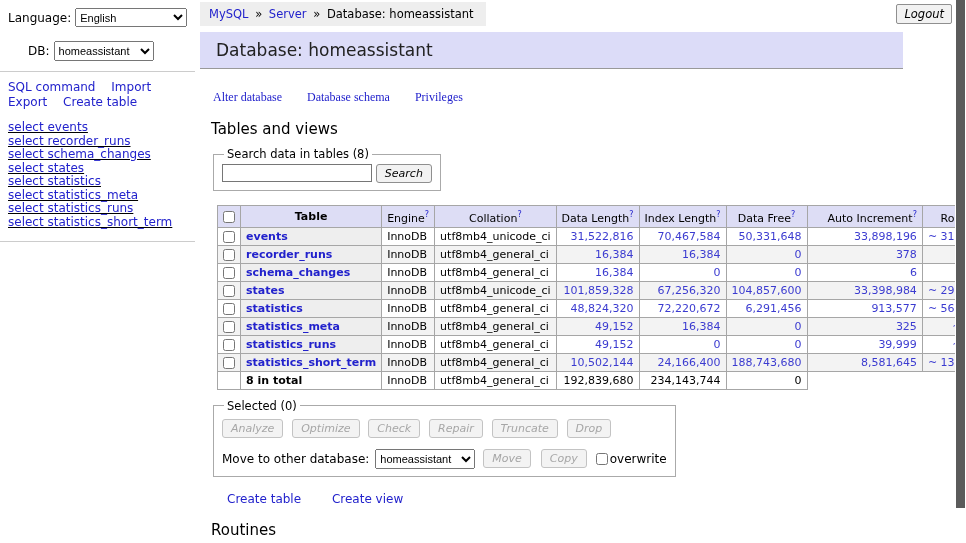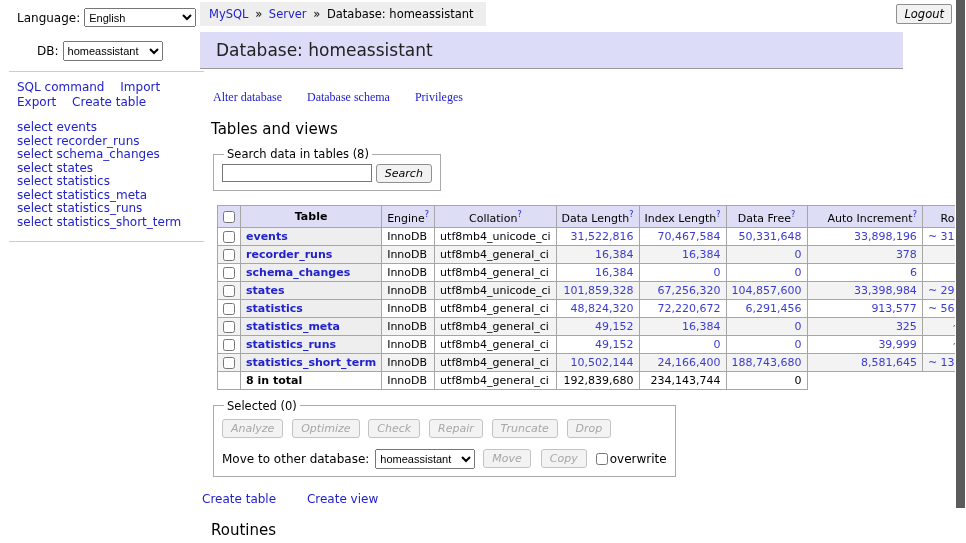--- a/index.html
+++ b/index.html
@@ -9,37 +9,37 @@
     font-size: 12px;
     color: #000;
     background: #fff;
     position: relative;
     overflow: hidden;
   }
   a { color: #2222cc; text-decoration: none; cursor: pointer; }
 
   
   #sidebar {
-    position: absolute; left: 9px; top: 0; width: 195px; height: 543px;
+    position: absolute; left: 0; top: 0; width: 195px; height: 543px;
     background: #fff; padding-top: 5px;
   }
   .lang-row { padding: 3px 0 0 8px; font-size: 12px; }
   .lang-row select { width: 112px; font-size: 11px; height: 19px; margin-left: 4px; }
   .logo-band {
     background: #e7e7e7; margin-top: 9px; height: 35px;
     display: flex; align-items: center; padding-left: 14px;
   }
   .logo-band .logo { font-style: italic; font-size: 20px; color: #7a7a7a; }
   .logo-band .version { font-size: 11px; color: #7a7a7a; margin-left: 5px; padding-top: 4px; }
   .db-row { padding: 14px 0 0 28px; font-size: 12px; }
   .db-row select { width: 100px; font-size: 11px; height: 20px; margin-left: 4px; }
   .side-sep { border: 0; border-top: 1px solid #ccc; margin: 10px 0 0 0; }
   .side-actions { padding: 8px 0 0 8px; width: 186px; line-height: 15px; }
   .side-actions a { margin-right: 12px; white-space: nowrap; }
-  .side-links { padding: 11px 0 0 8px; }
+  .side-links { padding: 11px 0 0 8px; text-decoration: underline; }
   .side-links a { display: block; line-height: 13px; font-size: 12px; margin-bottom: 0.5px; white-space: nowrap; }
   .side-links { line-height: 13px; }
   .side-sep2 { border: 0; border-top: 1px solid #ccc; margin: 12px 0 0 0; }
 
   
   #main { position: absolute; left: 200px; top: 0; width: 755px; }
   .breadcrumb {
     display: inline-block; margin-top: 2px; background: #eeeeee;
     padding: 5px 12px 5px 9px; font-size: 11.5px;
   }
@@ -94,21 +94,21 @@
   .db-tables td.void { border: none; background: #fff; }
   .db-tables input[type=checkbox] { width: 12px; height: 12px; margin: 0; vertical-align: middle; }
 
   .selected-fieldset .btn-row { padding: 3px 0 2px 0; }
   .selected-fieldset .btn { margin-right: 5px; }
   .move-row { margin-top: 9px; font-size: 12px; display: flex; align-items: center; }
   .move-row select { width: 100px; height: 20px; font-size: 11px; margin: 0 8px 0 6px; }
   .move-row label { margin-left: 4px; font-size: 12px; display: flex; align-items: center; }
   .move-row input[type=checkbox] { width: 12px; height: 12px; margin-right: 2px; }
 
-  .create-links { margin: 15px 0 0 2px; }
+  .create-links { margin: 15px 0 0 27px; }
   .create-links a { margin-right: 27px; }
 
   
   #logout-wrap { position: absolute; right: 14px; top: 4px; }
   #logout-wrap .btn { padding: 2px 7px; font-size: 11.5px; border-radius: 2px; border-color: #8f8f8f; }
 
   
   #scrollbar { position: absolute; right: 0; top: 0; width: 11px; height: 543px; background: #ffffff; }
   #scroll-thumb { position: absolute; left: 1px; top: 0; width: 9px; height: 508px; background: #5b5b5b; }
 </style>

